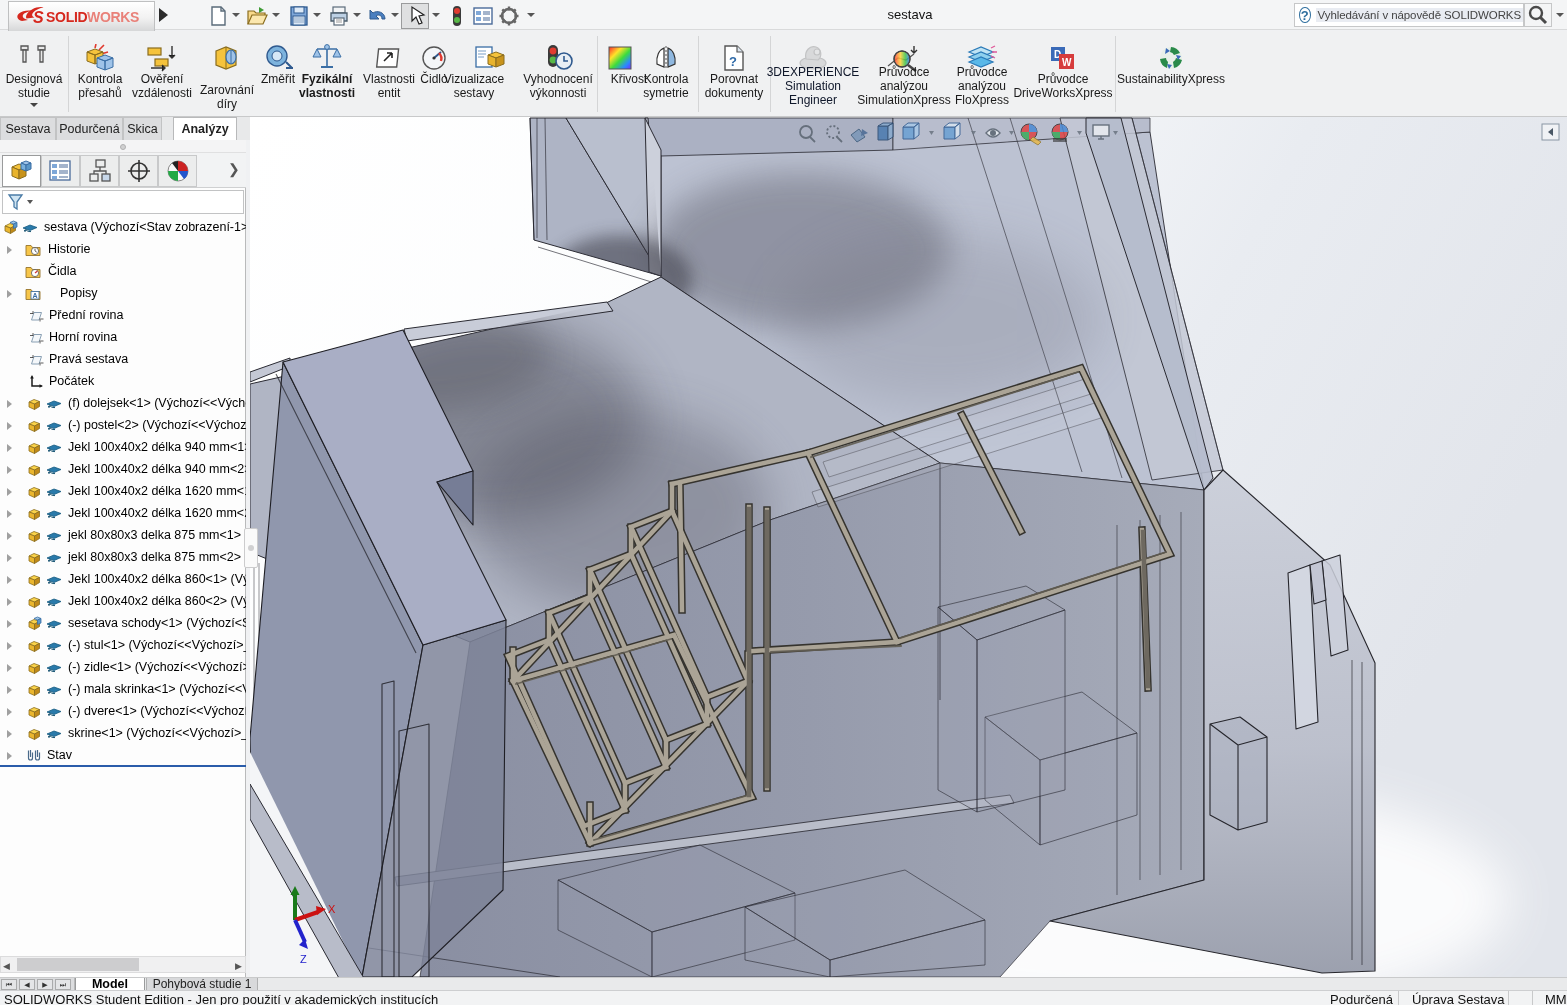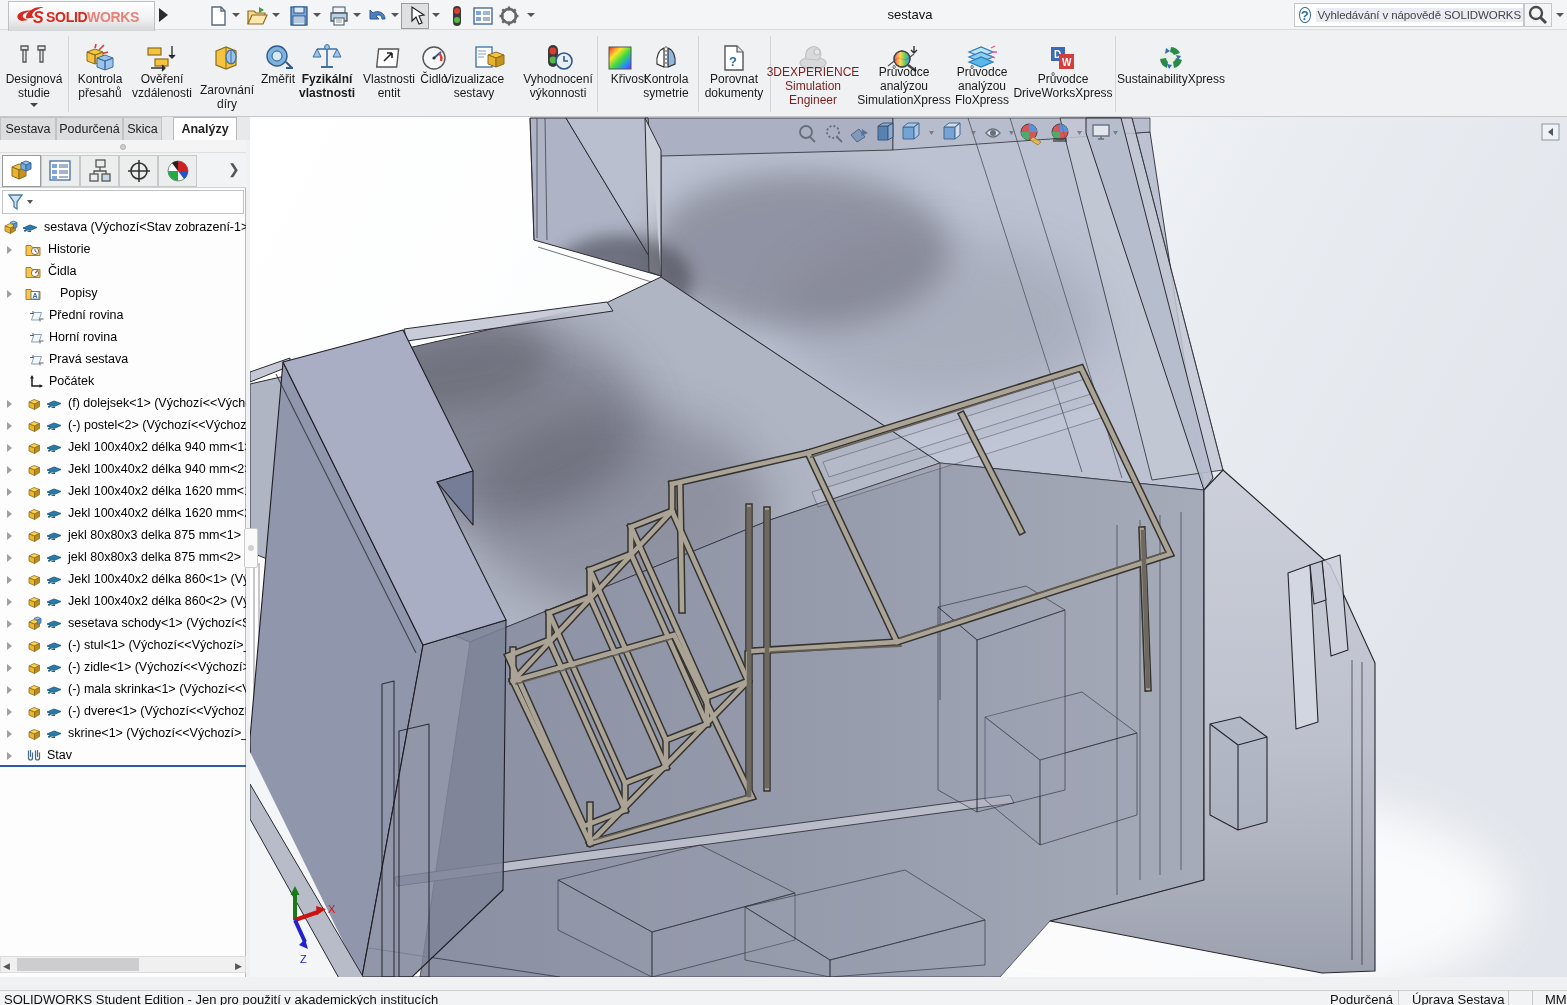--- a/index.html
+++ b/index.html
@@ -12,21 +12,21 @@
 #logo{position:absolute;left:8px;top:1px;width:147px;height:31px;background:linear-gradient(180deg,#ffffff 0%,#f2f2f2 55%,#d6d7d8 100%);border:1px solid #bfc0c1;display:flex;align-items:center;}
 .tbicon{position:absolute;top:5px;width:22px;height:22px;}
 #sesttitle{position:absolute;left:810px;top:7px;width:200px;text-align:center;font-size:13px;color:#111;}
 #searchbox{position:absolute;left:1294px;top:3px;width:230px;height:24px;background:#fff;border:1px solid #c6c7c8;display:flex;align-items:center;}
 #searchbox .st{white-space:nowrap;font-size:11.5px;letter-spacing:-0.1px;color:#444;margin-left:5px;background:#e9ecf2;padding:1px 2px;}
 #magbtn{position:absolute;left:1524px;top:3px;width:28px;height:24px;border:1px solid #c6c7c8;background:#f4f5f6;}
 
 #ribbon{position:absolute;left:0;top:31px;width:1567px;height:86px;background:#f0f1f2;border-bottom:1px solid #c8c9ca;}
 .rsep{position:absolute;top:5px;width:1px;height:76px;background:#d4d5d6;}
 .rlab{position:absolute;font-size:12px;color:#1a1a1a;text-align:center;line-height:14px;white-space:nowrap;transform:translateX(-50%);}
-.rlab.gray{color:#7f1d1d;}
+.rlab.gray{color:#0f172a;}
 .ric{position:absolute;transform:translateX(-50%);}
 
 #tabrow{position:absolute;left:0;top:117px;width:250px;height:23px;background:#e8e9ea;}
 .ctab{position:absolute;top:0;height:23px;font-size:12.5px;color:#222;text-align:center;line-height:22px;background:#dcdddf;border:1px solid #c2c3c4;border-bottom:none;}
 .ctab.act{background:#fff;font-weight:bold;border:1px solid #b8b9ba;border-bottom:none;}
 
 #lpanel{position:absolute;left:0;top:140px;width:246px;height:837px;background:#fdfdfd;border-right:1px solid #b9babb;}
 #dotstrip{position:absolute;left:0;top:0;width:246px;height:13px;background:#f4f4f5;border-bottom:1px solid #e0e0e1;}
 #treetabs{position:absolute;left:0;top:13px;width:246px;height:35px;background:#f2f3f4;border-bottom:1px solid #cfd0d1;}
 .ttab{position:absolute;top:2px;width:39px;height:32px;border:1px solid #c8c9ca;background:#eceded;}
@@ -828,20 +828,29 @@
  <div id="bluebar"></div>
  <div id="hscroll">
   <div style="position:absolute;left:2px;top:4px;font-size:9px;color:#555;">◀</div>
   <div id="hthumb"></div>
   <div style="position:absolute;right:3px;top:4px;font-size:9px;color:#555;">▶</div>
  </div>
  <div style="position:absolute;left:244px;top:388px;width:14px;height:40px;background:#fafafa;border:1px solid #cccccd;border-radius:2px;">
         <div style="position:absolute;left:3px;top:16px;width:6px;height:6px;border-radius:50%;background:#d0d0d1;"></div>
       </div>
 </div>
+<div id="mtabs">
+ <div style="position:absolute;left:0;top:0;width:75px;height:13px;background:#dcdddf;border-right:1px solid #b8b9ba;"></div>
+ <div style="position:absolute;left:1px;top:1px;width:16px;height:11px;background:#e4e5e7;border:1px solid #aaabac;font-size:7px;color:#333;text-align:center;line-height:10px;">⏮</div>
+ <div style="position:absolute;left:19px;top:1px;width:16px;height:11px;background:#e4e5e7;border:1px solid #aaabac;font-size:7px;color:#333;text-align:center;line-height:10px;">◀</div>
+ <div style="position:absolute;left:37px;top:1px;width:16px;height:11px;background:#e4e5e7;border:1px solid #aaabac;font-size:7px;color:#333;text-align:center;line-height:10px;">▶</div>
+ <div style="position:absolute;left:55px;top:1px;width:16px;height:11px;background:#e4e5e7;border:1px solid #aaabac;font-size:7px;color:#333;text-align:center;line-height:10px;">⏭</div>
+ <div class="mtab" style="left:75px;width:70px;background:#fff;border:1px solid #9a9b9c;border-top:none;font-weight:bold;color:#000;">Model</div>
+ <div class="mtab" style="left:146px;width:112px;background:#d8d9db;border:1px solid #b0b1b2;border-top:none;color:#222;font-size:12px;">Pohybová studie 1</div>
+</div>
 <div id="statusbar">
  <div style="position:absolute;left:4px;top:1px;">SOLIDWORKS Student Edition - Jen pro použití v akademických institucích</div>
  <div style="position:absolute;left:1330px;top:1px;">Podurčená</div>
  <div style="position:absolute;left:1398px;top:0px;width:1px;height:15px;background:#c8c9ca;"></div>
  <div style="position:absolute;left:1412px;top:1px;">Úprava Sestava</div>
  <div style="position:absolute;left:1508px;top:0px;width:1px;height:15px;background:#c8c9ca;"></div>
  <div style="position:absolute;left:1532px;top:0px;width:1px;height:15px;background:#c8c9ca;"></div>
  <div style="position:absolute;left:1545px;top:1px;">MMG</div>
 </div>
 </div>

